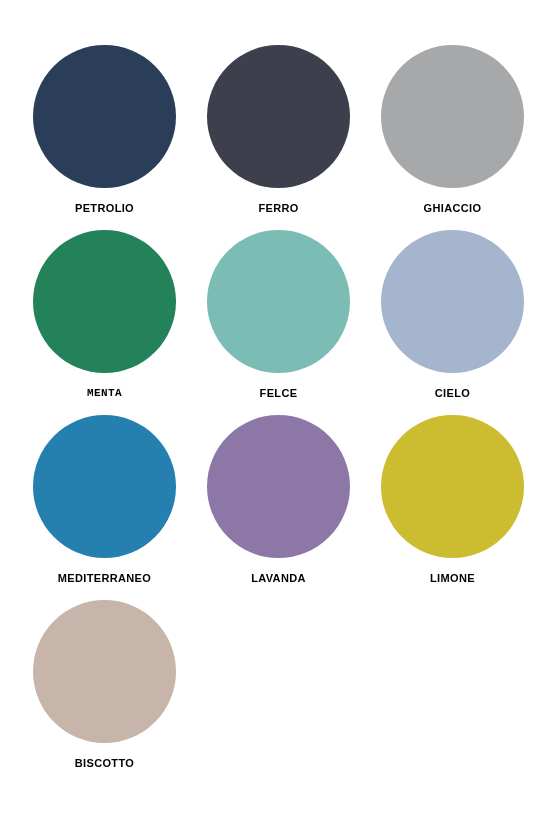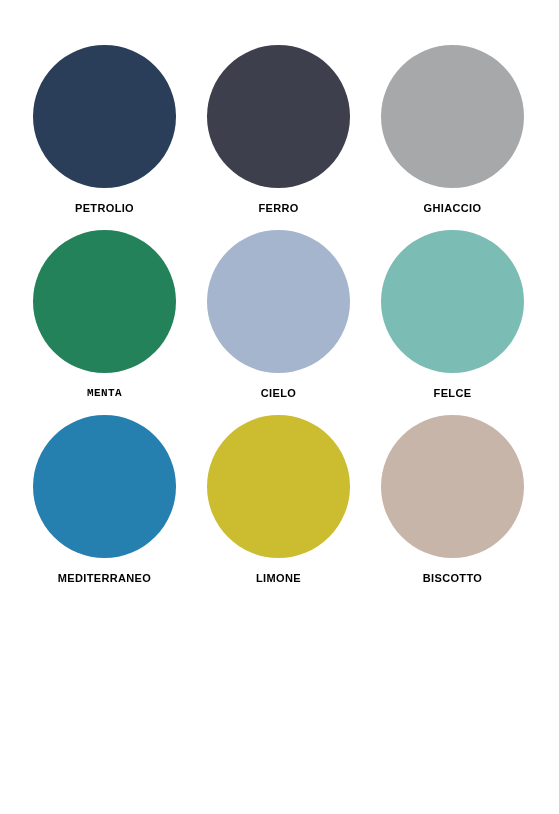--- a/index.html
+++ b/index.html
@@ -81,34 +81,38 @@
       <span class="swatch-disc" style="background-color: rgb(167, 168, 170);"></span>
       <span class="swatch-label" style="color: rgb(0, 0, 0);">GHIACCIO</span>
     </div>
 
     <div class="swatch-cell">
       <span class="swatch-disc" style="background-color: rgb(35, 130, 90);"></span>
       <span class="swatch-label" style="color: rgb(0, 0, 0); font-family: Liberation Mono, monospace;">MENTA</span>
     </div>
 
     <div class="swatch-cell">
-      <span class="swatch-disc" style="background-color: rgb(164, 181, 205);"></span>
-      <span class="swatch-label" style="color: rgb(0, 0, 0);">CIELO</span>
+      <span class="swatch-disc" style="background-color: rgb(123, 189, 180);"></span>
+      <span class="swatch-label" style="color: rgb(0, 0, 0);">FELCE</span>
     </div>
 
     <div class="swatch-cell">
-      <span class="swatch-disc" style="background-color: rgb(123, 189, 180);"></span>
-      <span class="swatch-label" style="color: rgb(0, 0, 0);">FELCE</span>
+      <span class="swatch-disc" style="background-color: rgb(164, 181, 205);"></span>
+      <span class="swatch-label" style="color: rgb(0, 0, 0);">CIELO</span>
     </div>
 
     <div class="swatch-cell">
       <span class="swatch-disc" style="background-color: rgb(37, 128, 175);"></span>
       <span class="swatch-label" style="color: rgb(0, 0, 0);">MEDITERRANEO</span>
     </div>
 
+    <div class="swatch-cell">
+      <span class="swatch-disc" style="background-color: rgb(140, 119, 166);"></span>
+      <span class="swatch-label" style="color: rgb(0, 0, 0);">LAVANDA</span>
+    </div>
 
     <div class="swatch-cell">
       <span class="swatch-disc" style="background-color: rgb(204, 188, 48);"></span>
       <span class="swatch-label" style="color: rgb(0, 0, 0);">LIMONE</span>
     </div>
 
 
 
     <div class="swatch-cell">
       <span class="swatch-disc" style="background-color: rgb(200, 181, 169);"></span>

